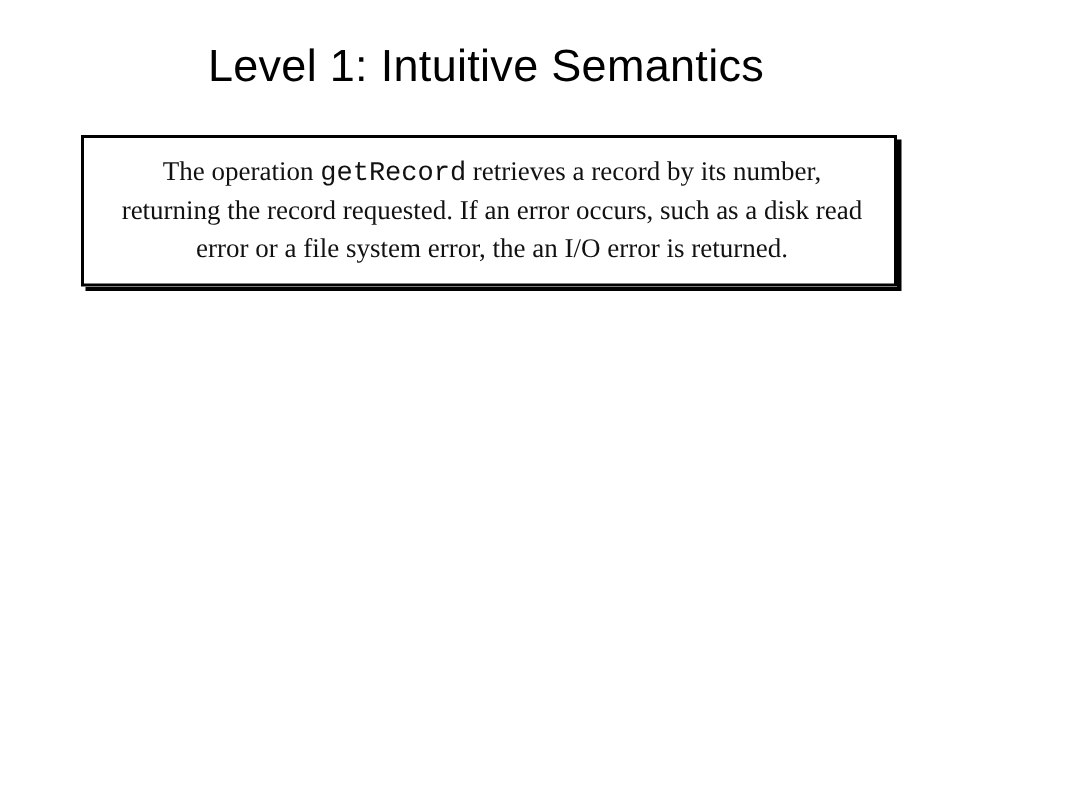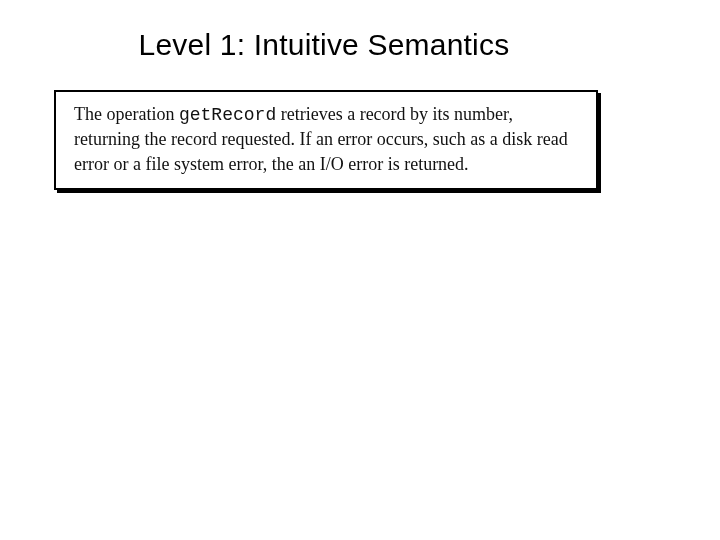--- a/index.html
+++ b/index.html
@@ -49,20 +49,21 @@
   }
   .spec-box {
     margin: 6px 10px 0 14px;
     border: 2px solid #000;
     box-shadow: 3px 3px 0 #000;
     padding: 10px 14px 12px 18px;
     font-family: Georgia, "Times New Roman", serif;
     font-size: 18px;
     line-height: 1.35;
     color: #111;
+    text-align: center;
   }
 </style>
 </head>
 <body>
 
 <div class="slide">
 
   <h1 class="title">Level 1: Intuitive Semantics</h1>
 
 

